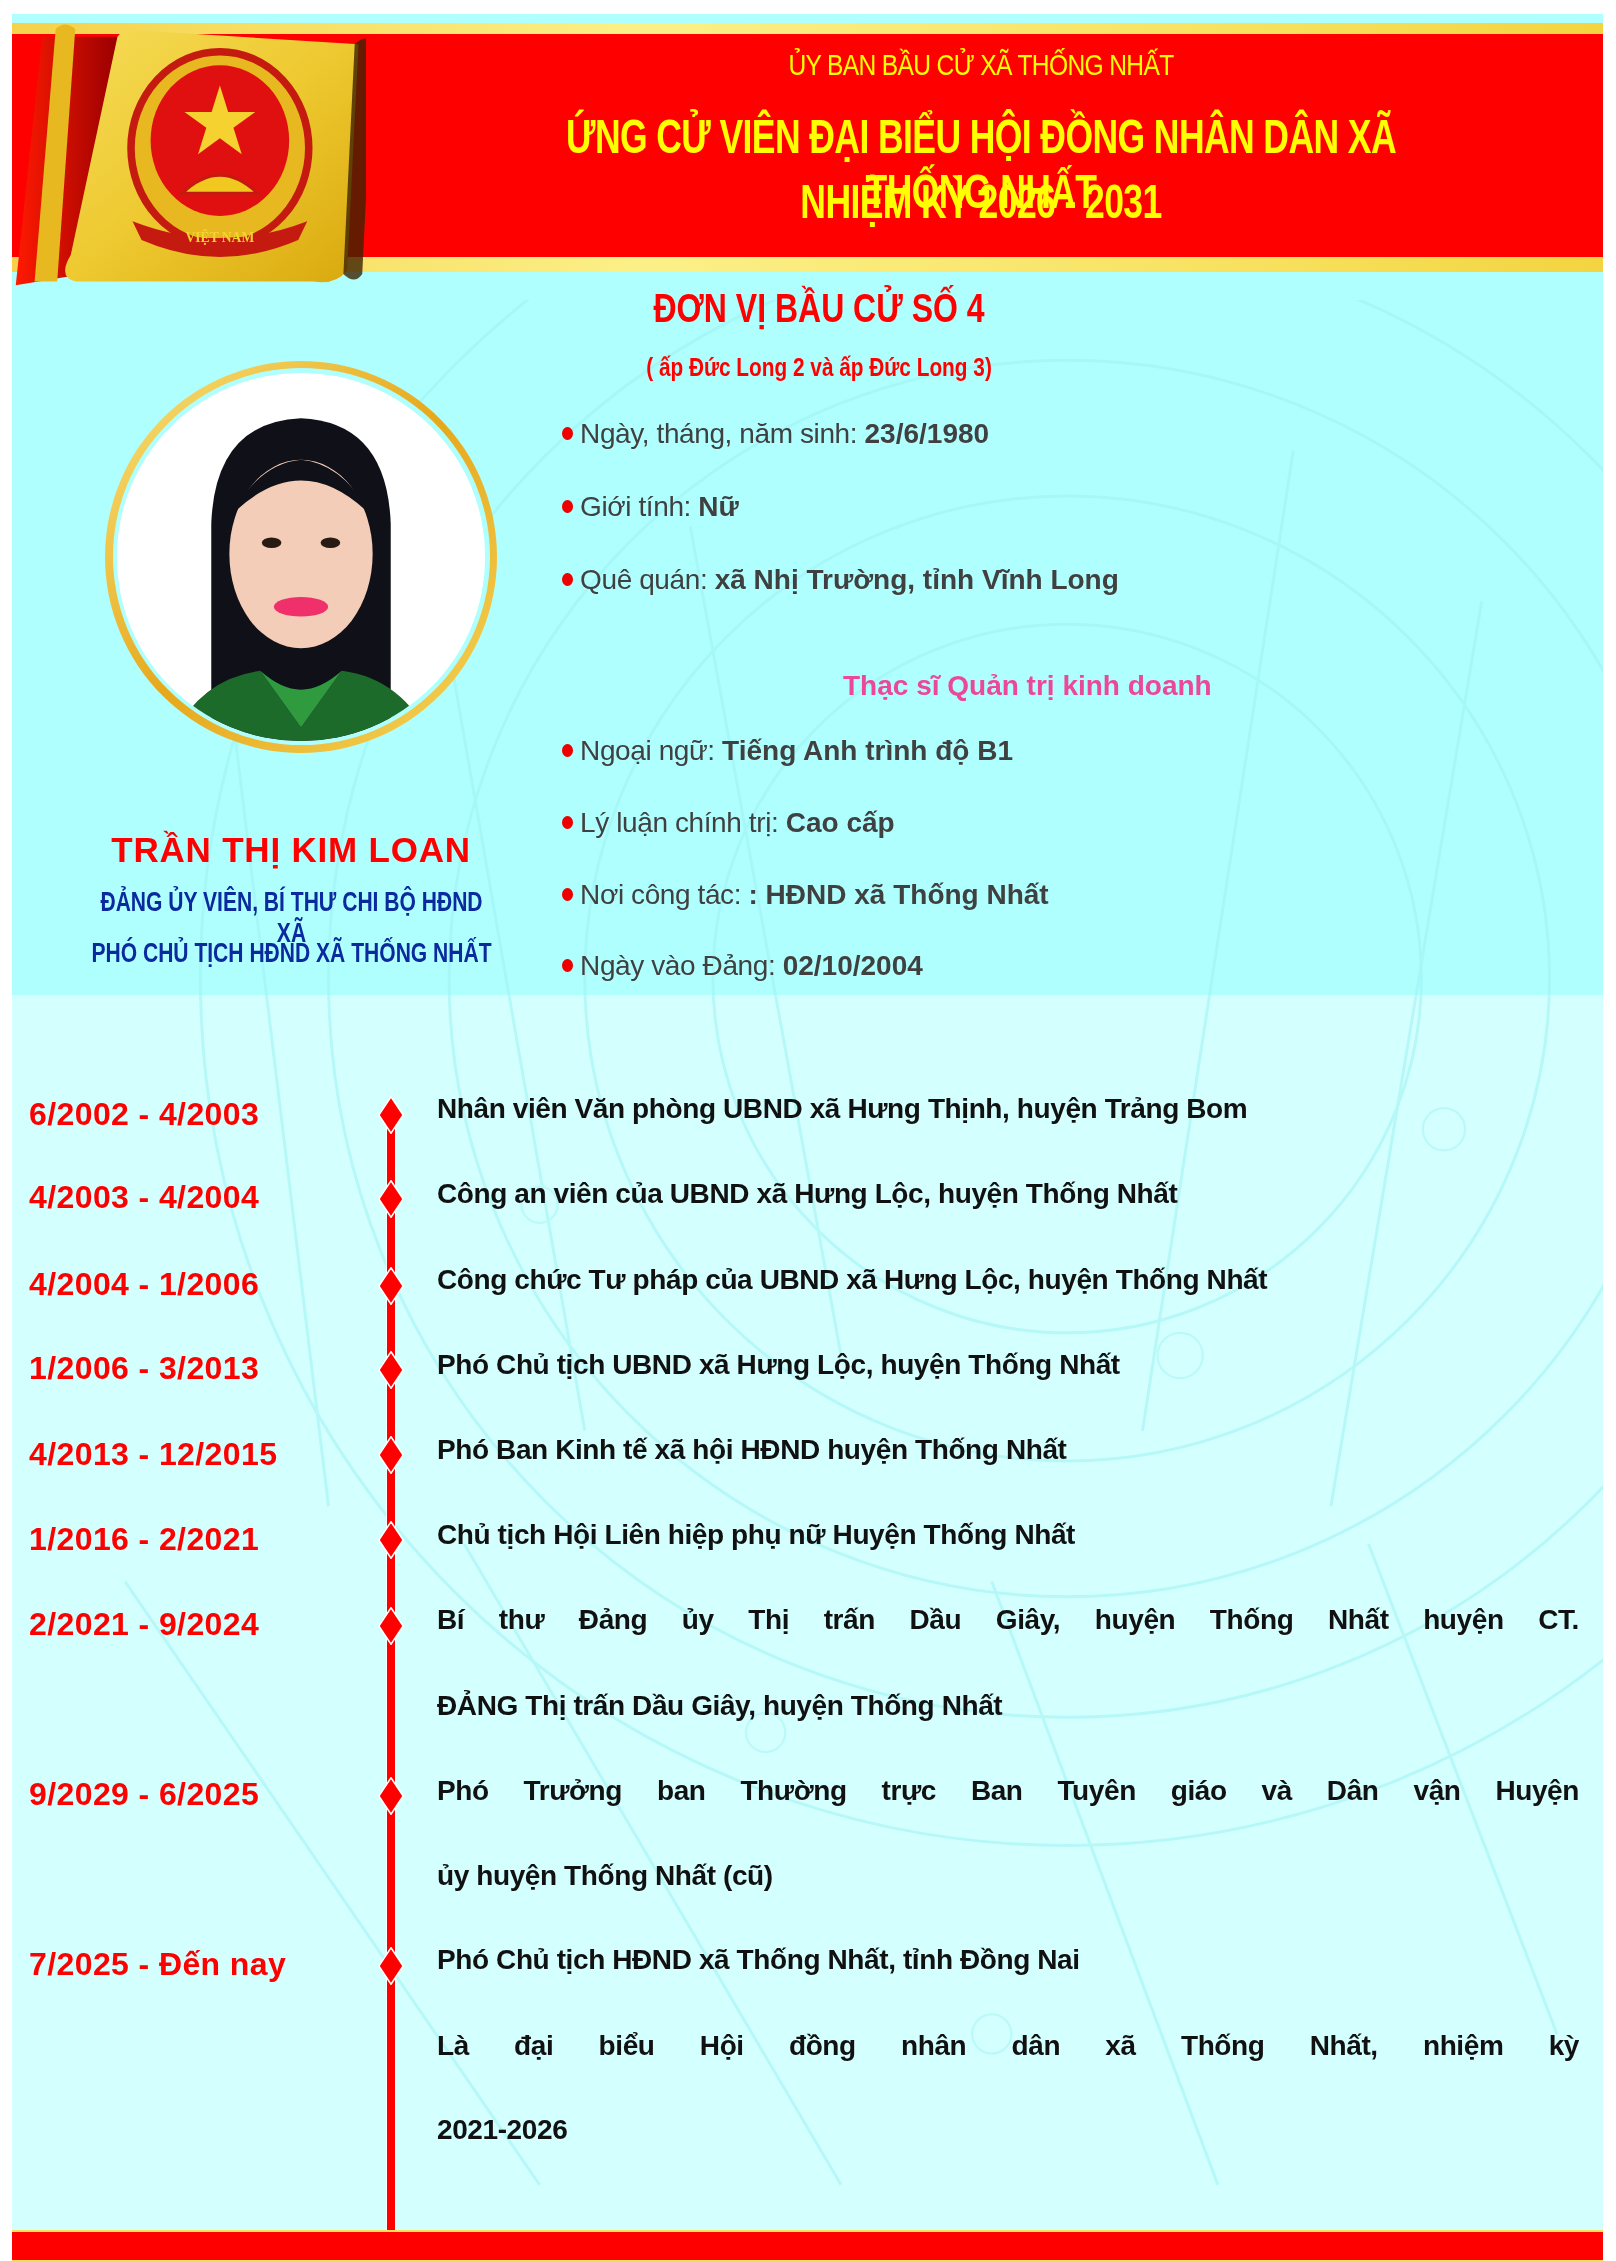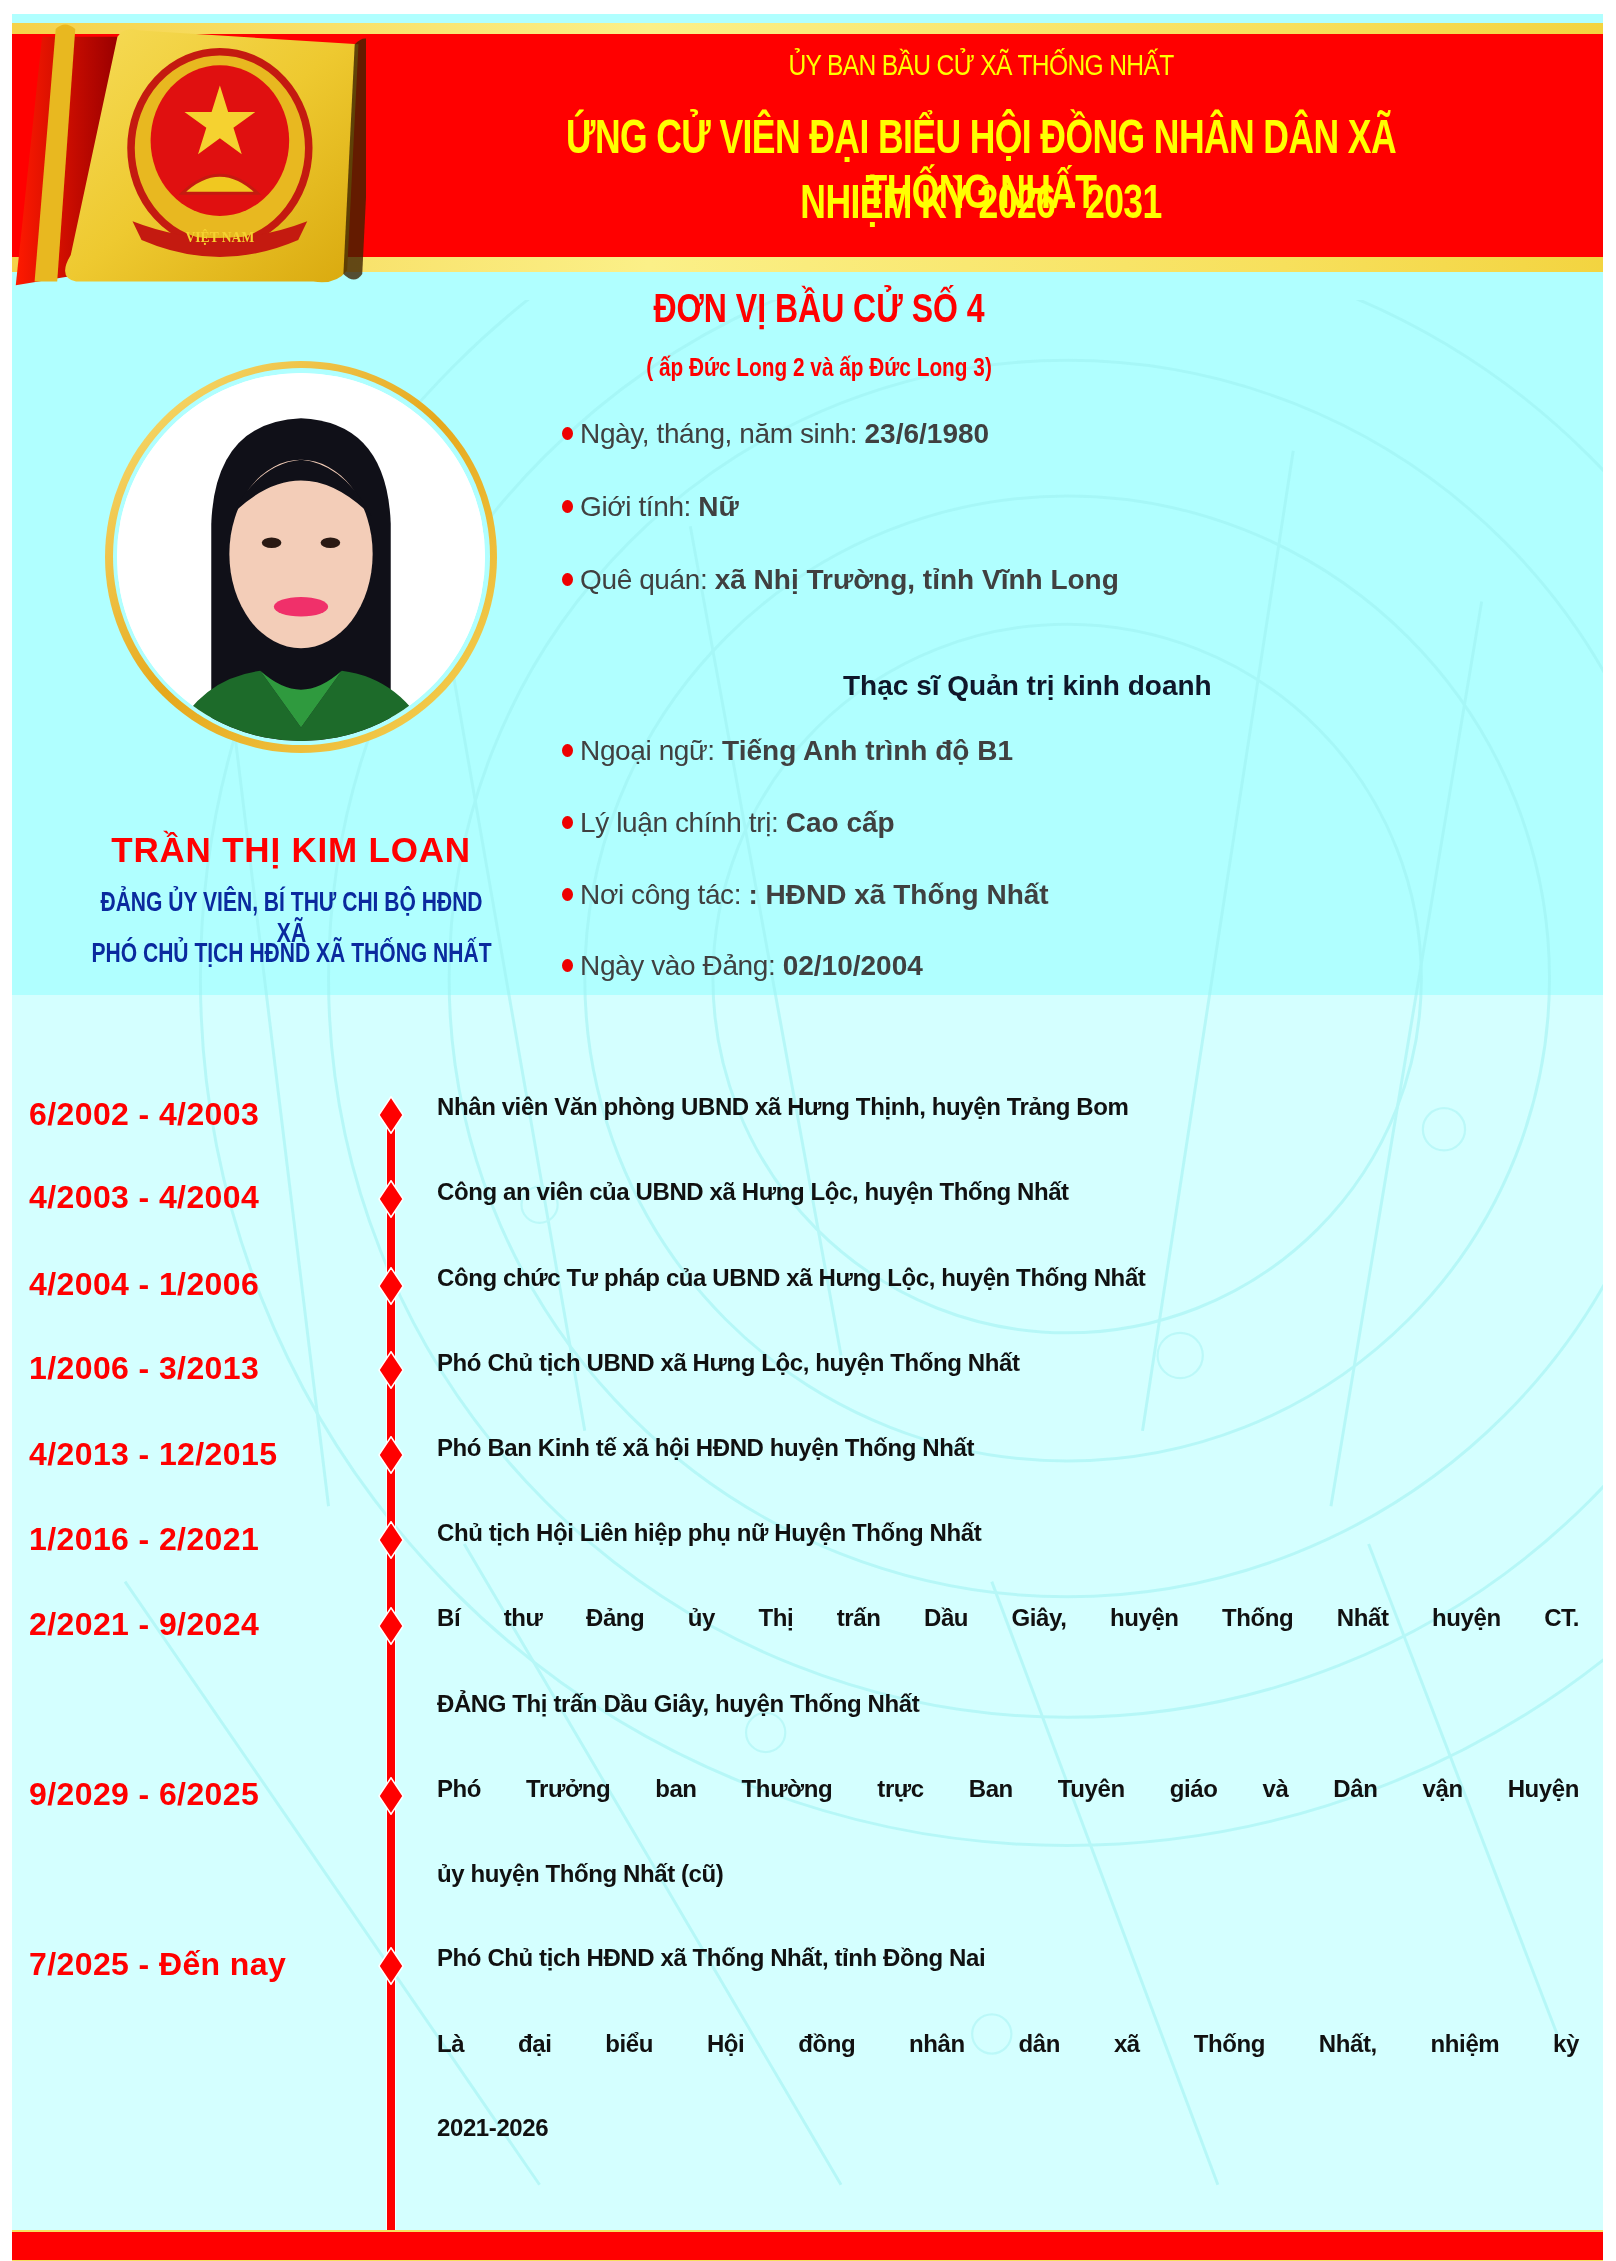--- a/index.html
+++ b/index.html
@@ -46,31 +46,31 @@
     font-size: 27px; font-weight: 700; transform: scaleX(0.78); }
   .cand-role.r1 { top: 873px; }
   .cand-role.r2 { top: 924px; }
 
   
   .info-item { position: absolute; left: 550px; font-size: 28px; color: #404040; white-space: nowrap; }
   .info-item .dot { display: inline-block; width: 11.3px; height: 13.6px; background: #ee0000; border-radius: 50%;
     margin-right: 6.8px; vertical-align: 2.3px; }
   .info-item .lbl { font-weight: 400; letter-spacing: -0.4px; }
   .info-item .val { font-weight: 700; }
-  .info-cont { position: absolute; left: 831px; font-size: 28px; font-weight: 700; color: #0f172a; white-space: nowrap; }
+  .info-cont { position: absolute; left: 831px; font-size: 28px; font-weight: 700; color: #ec4899; white-space: nowrap; }
 
   
   .tl-title { position: absolute; left: 422px; width: 754px; top: 999px; text-align: center;
     color: #ff0000; font-size: 39px; font-weight: 700; }
   .tl-line { position: absolute; left: 375px; top: 1100px; width: 7.5px; height: 1117px; background: #ff0000;
     box-shadow: 0.8px 0 0 #ffffff, -0.8px 0 0 #ffffff; }
   .tl-diamond { position: absolute; left: 366px; width: 26px; height: 38px; }
   .tl-date { position: absolute; left: 17px; width: 332px; color: #ff0000; font-size: 32px; font-weight: 700;
     white-space: nowrap; letter-spacing: 0.4px; }
-  .tl-text { position: absolute; left: 425px; width: 1142px; color: #111; font-size: 24px; font-weight: 700;
+  .tl-text { position: absolute; left: 425px; width: 1142px; color: #111; font-size: 28px; font-weight: 700;
     white-space: nowrap; letter-spacing: -0.4px; }
   .tl-text.justify { text-align: justify; text-align-last: justify; white-space: normal; }
 
   .bottom-band { position: absolute; left: 0; top: 2216px; width: 100%; height: 32px; background: #ff0000;
     border-top: 2.3px solid #f7e05c; border-bottom: 2.3px solid #f7e05c; }
 </style>
 </head>
 <body>
 
 <div class="page">

